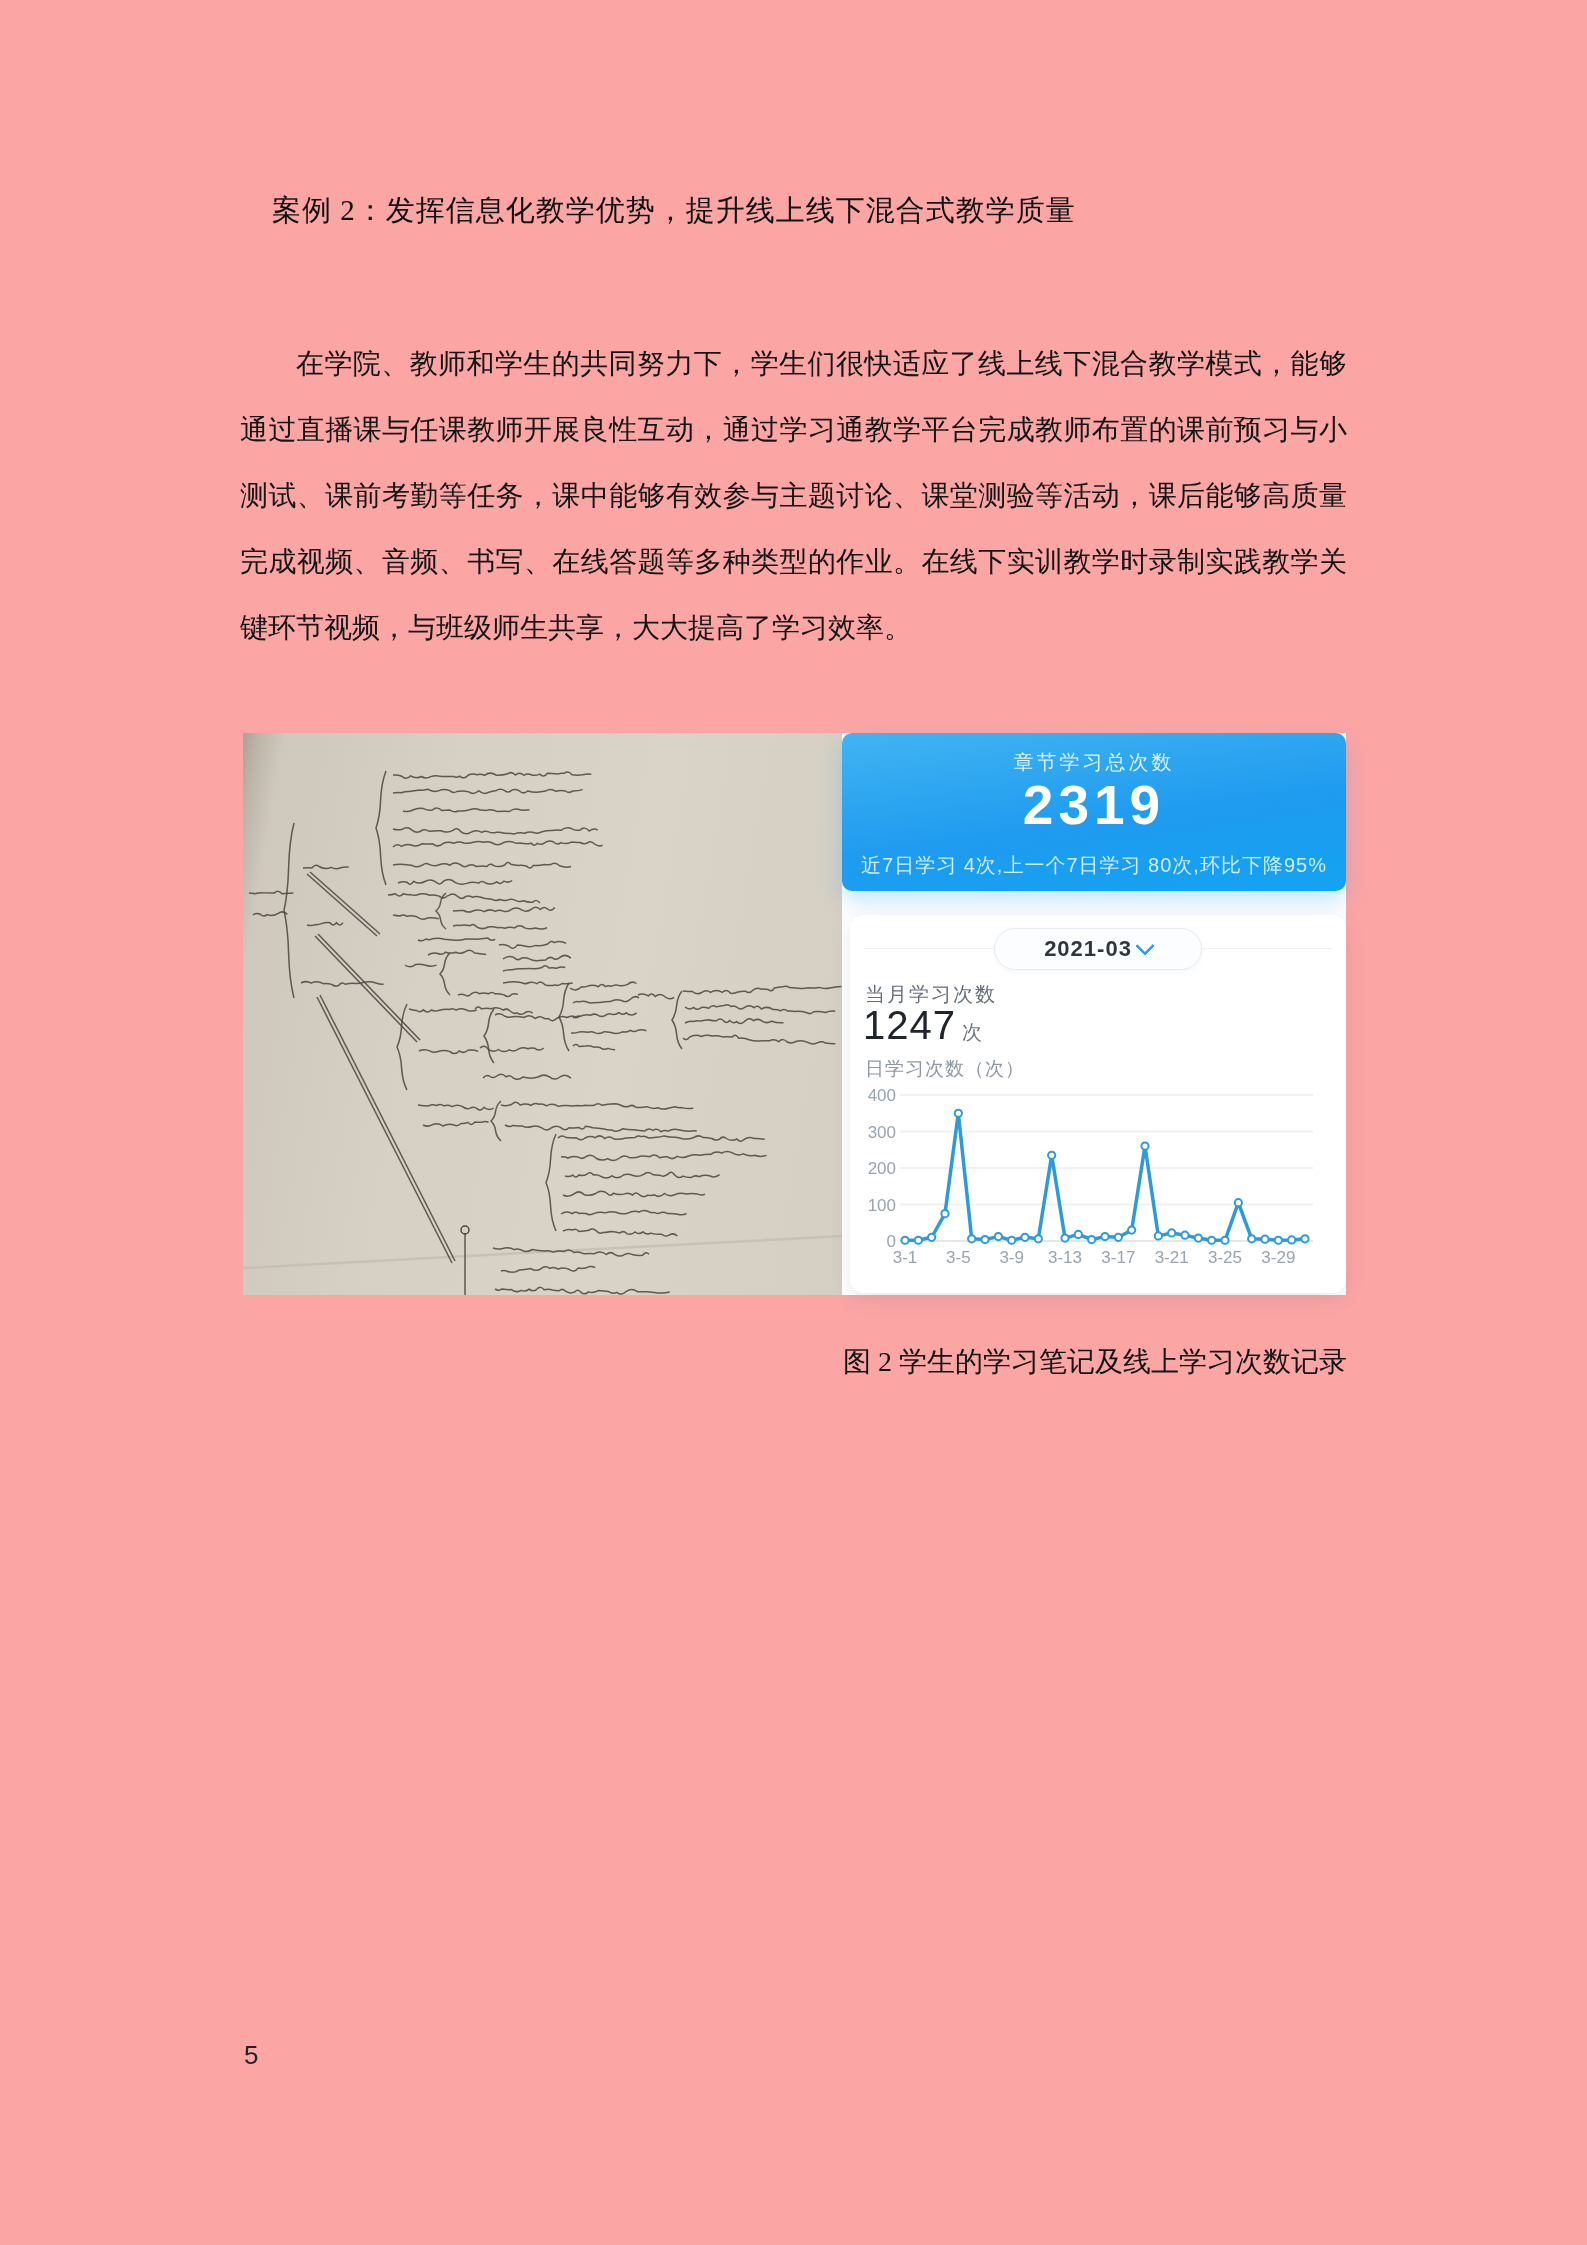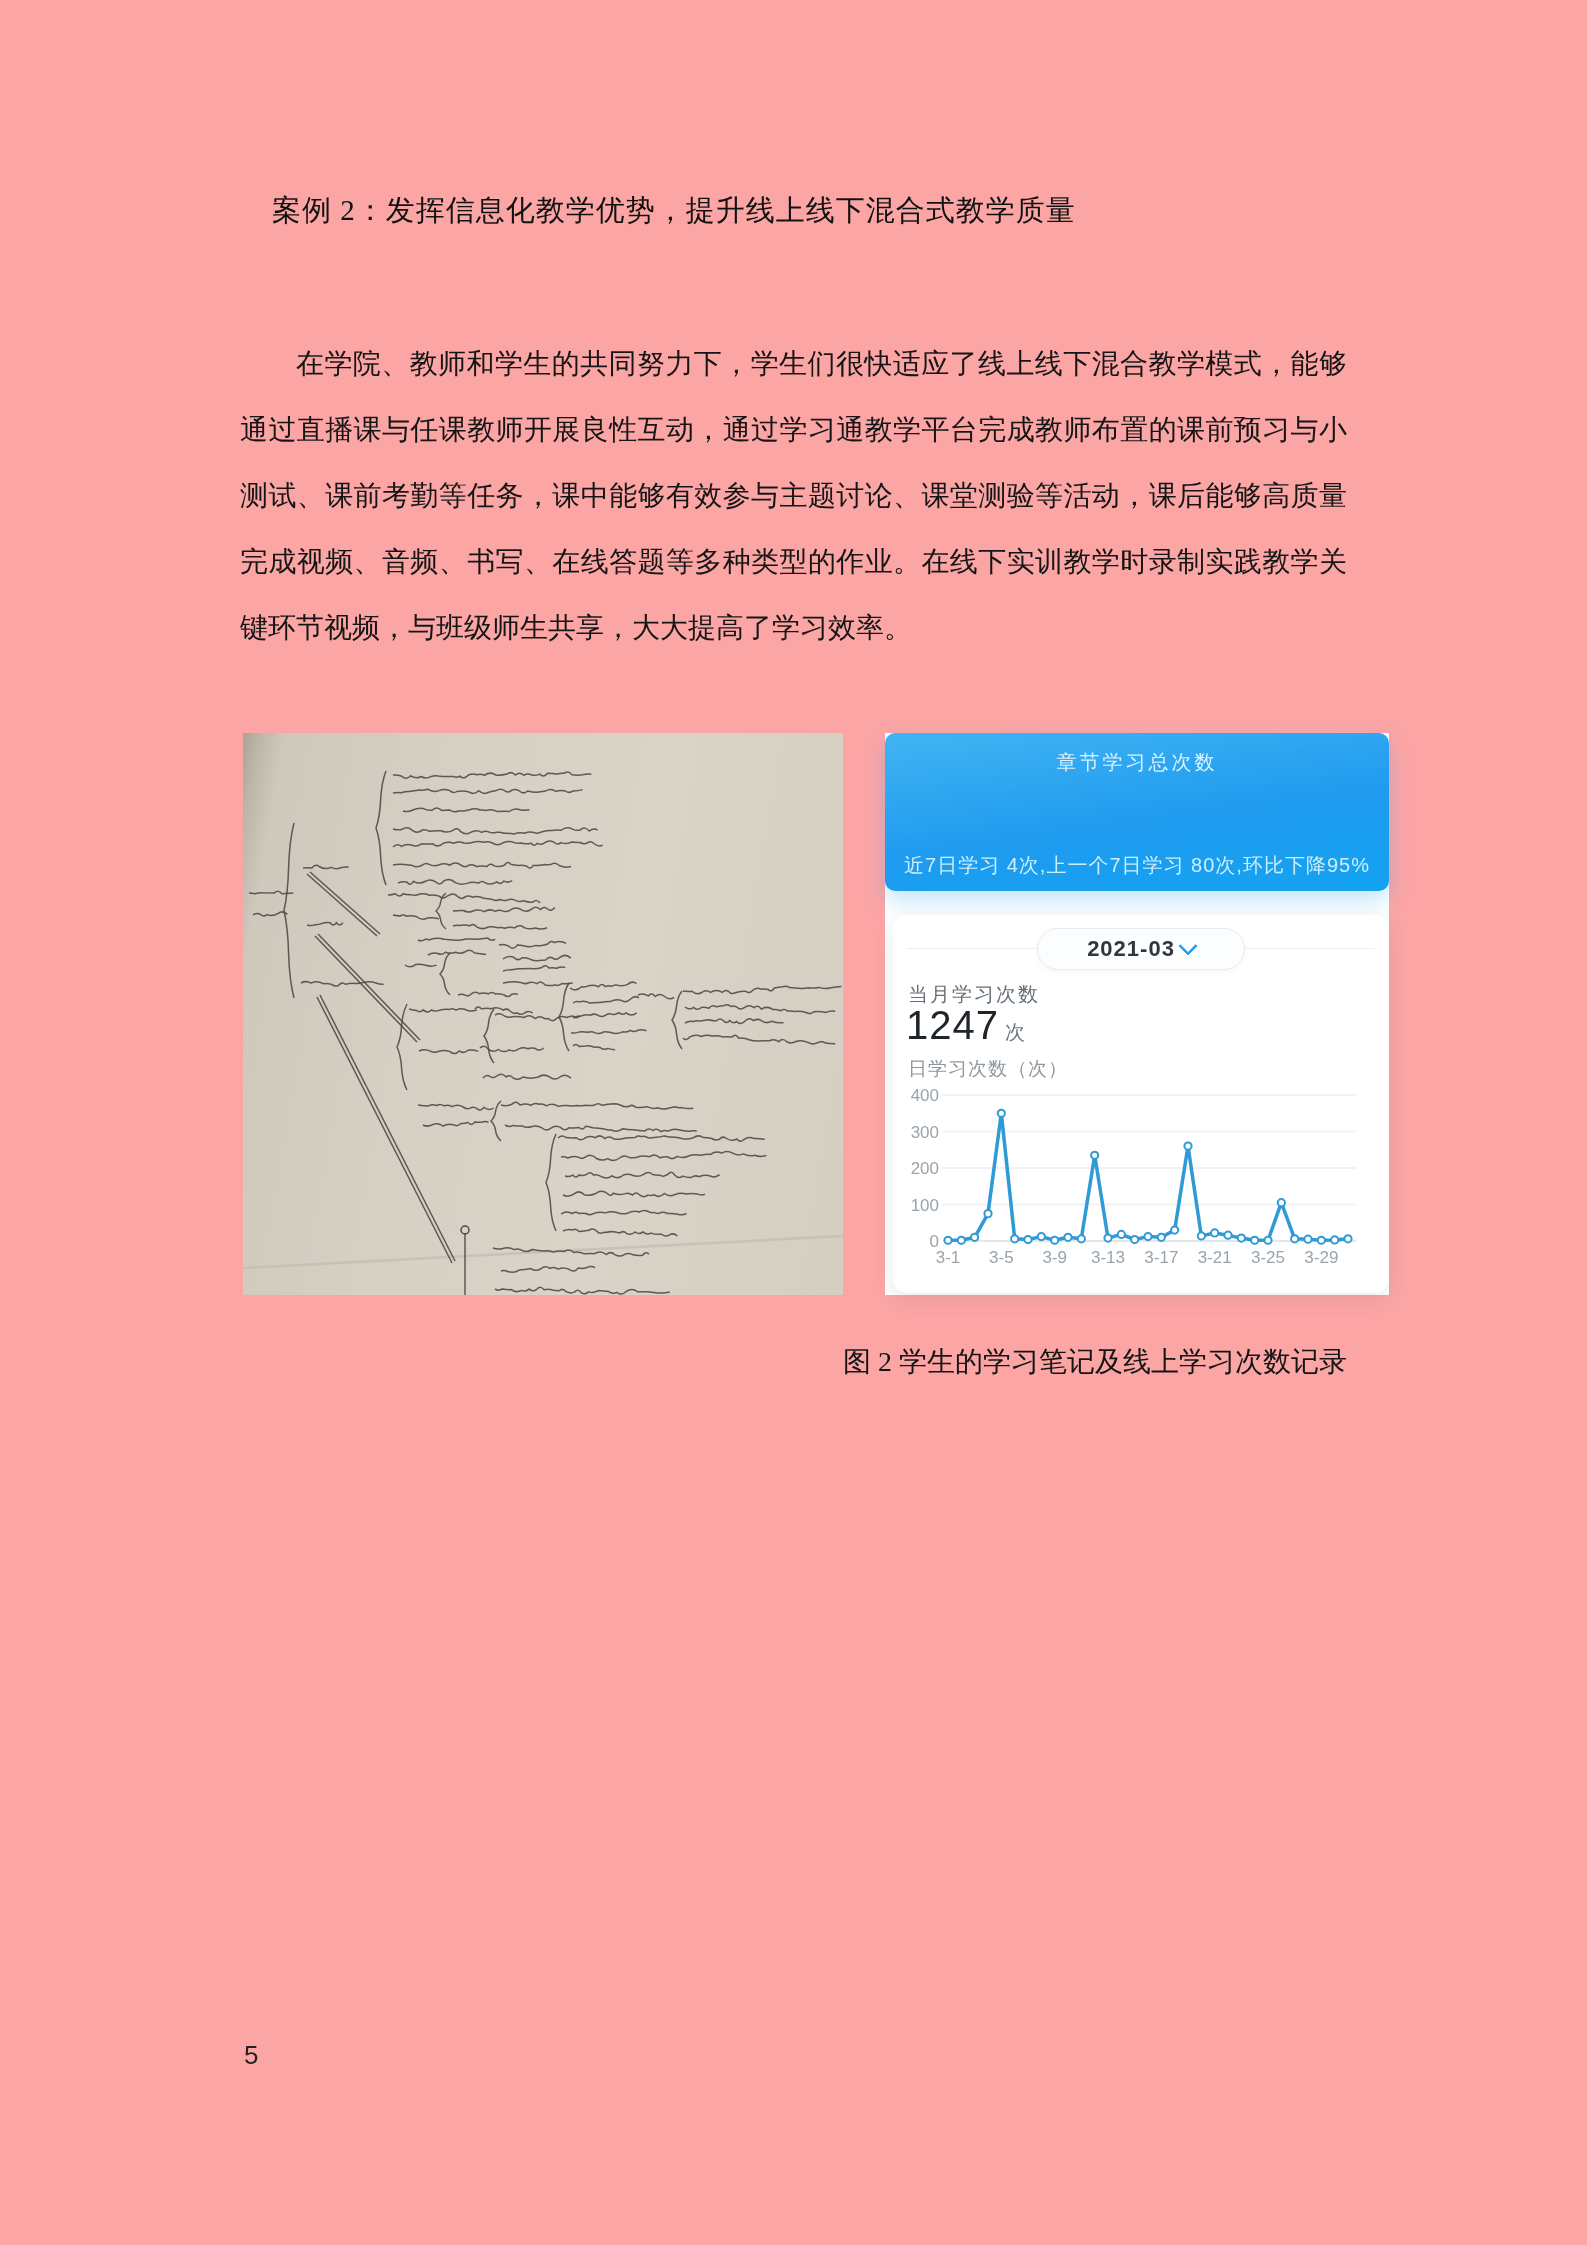--- a/index.html
+++ b/index.html
@@ -17,21 +17,21 @@
     text-align:justify;text-justify:inter-ideograph;color:#151515;
   }
   .para1{top:331px;text-indent:2em;}
   .para2{top:1703px;text-indent:2em;}
   .figure{position:absolute;left:243px;top:733px;width:1103px;height:562px;}
   .photo{
     position:absolute;left:0;top:0;width:600px;height:562px;overflow:hidden;
     background:linear-gradient(100deg,#aaa296 0px,#bcb5a8 16px,#cfc8bd 42px,#d5cfc4 30%,#d9d3c8 62%,#d5cec2 100%);
   }
   .photo svg{position:absolute;left:0;top:0;}
-  .dashboard{position:absolute;left:599px;top:0;width:504px;height:562px;background:#fff;margin-left:43px;}
+  .dashboard{position:absolute;left:599px;top:0;width:504px;height:562px;background:#fff;}
   .blue-card{
     position:absolute;left:0;top:0;width:504px;height:158px;border-radius:10px;
     background:linear-gradient(172deg,#41b4f2 0%,#1f9bef 55%,#13a3f1 100%);
     box-shadow:0 10px 22px rgba(42,160,243,.28);
     font-family:"Liberation Sans","DejaVu Sans",sans-serif;text-align:center;color:#fff;
   }
   .blue-card .bc-title{position:absolute;left:0;right:0;top:16px;font-size:20px;color:#dcf3fe;letter-spacing:3px;}
   .blue-card .bc-value{position:absolute;left:0;right:0;top:40px;font-size:55px;font-weight:bold;letter-spacing:5px;color:#ffffff;}
   .blue-card .bc-sub{position:absolute;left:0;right:0;top:119px;font-size:20px;color:#cdeefd;letter-spacing:1px;}
   .white-card{
@@ -153,20 +153,21 @@
           <path d="M222 500 L222 562" fill="none" stroke="#4d4841" stroke-width="1.5" opacity="0.88"></path>
           <circle cx="222" cy="497" r="4" fill="none" stroke="#4d4841" stroke-width="1.5"></circle>
           <path d="M250 515 q4.8 1.8 9.7 0.5 q5.7 -1.8 11.3 1.1 q3.2 -1.2 6.5 0.0 q5.9 3.7 11.9 -0.1 q5.8 1.2 11.6 1.4 q4.7 -0.7 9.4 1.2 q5.4 -1.9 10.8 -0.6 q4.9 -3.2 9.7 0.9 q5.2 -1.1 10.3 1.4 q5.2 -0.4 10.3 -0.1 q5.9 -3.9 11.8 0.8 q4.3 -3.8 8.7 0.2 q4.9 3.0 9.8 -0.4 q4.1 -2.0 8.3 0.5 q4.7 1.3 9.5 0.5 q3.2 -4.4 6.4 -1.0" fill="none" stroke="#4d4841" stroke-width="1.5" opacity="0.88"></path>
           <path d="M258 538 q3.4 -1.1 6.8 0.5 q5.8 2.2 11.5 -1.4 q5.7 -0.1 11.5 -1.5 q4.9 3.2 9.8 0.4 q4.6 -4.1 9.1 -0.6 q4.2 -2.3 8.4 0.7 q5.6 -2.5 11.3 0.4 q4.5 3.8 8.9 -1.5 q5.5 1.4 10.9 -1.4 q3.0 -0.7 6.0 1.1" fill="none" stroke="#4d4841" stroke-width="1.5" opacity="0.88"></path>
           <path d="M252 556 q3.7 2.4 7.3 -0.1 q4.6 0.9 9.2 0.7 q5.0 3.6 10.0 0.8 q3.8 1.9 7.6 -1.3 q3.8 3.3 7.6 0.2 q3.7 -4.1 7.5 0.5 q4.2 -1.2 8.4 0.2 q3.3 0.8 6.5 0.7 q3.5 -3.0 7.1 1.0 q4.3 2.4 8.6 0.2 q3.1 -3.7 6.2 0.5 q3.7 3.1 7.5 -0.5 q4.8 1.6 9.7 -1.3 q5.2 0.4 10.4 1.0 q4.1 2.8 8.2 0.7 q4.8 4.0 9.6 -1.0 q5.5 -3.6 11.0 0.4 q4.5 0.0 9.0 0.0 q5.8 0.3 11.6 1.2 q5.9 0.7 11.7 -0.9" fill="none" stroke="#4d4841" stroke-width="1.5" opacity="0.88"></path>
         </svg>
     </div>
     <div class="dashboard">
       <div class="blue-card">
         <div class="bc-title">章节学习总次数</div>
+        <div class="bc-value">2319</div>
         <div class="bc-sub">近7日学习 4次,上一个7日学习 80次,环比下降95%</div>
       </div>
       <div class="white-card">
         <div class="pill-line"></div>
         <div class="month-pill">
           <span class="mp-text">2021-03</span>
           <span class="chev"></span>
         </div>
         <div class="month-label">当月学习次数</div>
         <div class="month-value">

